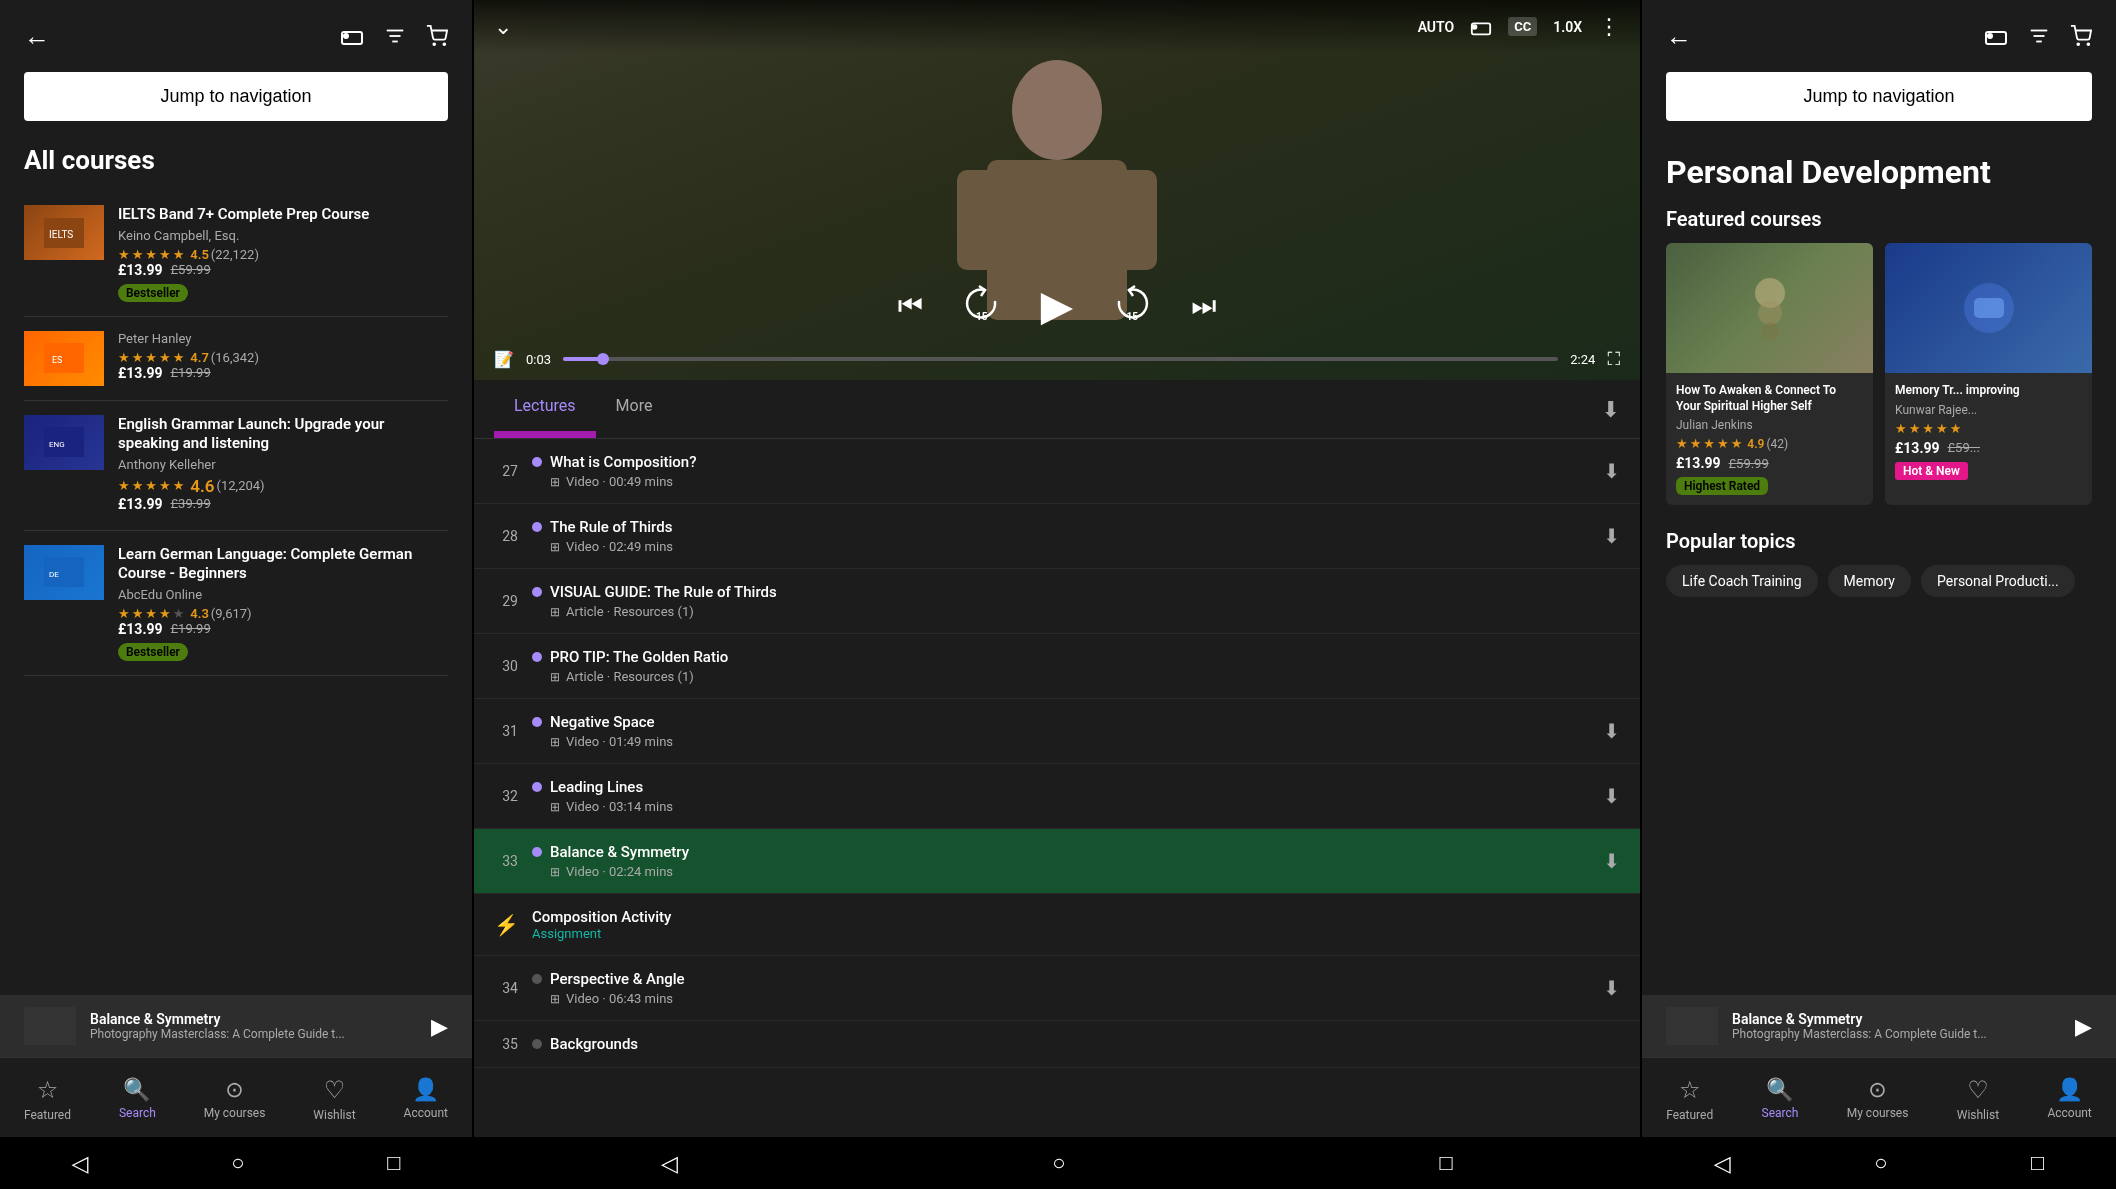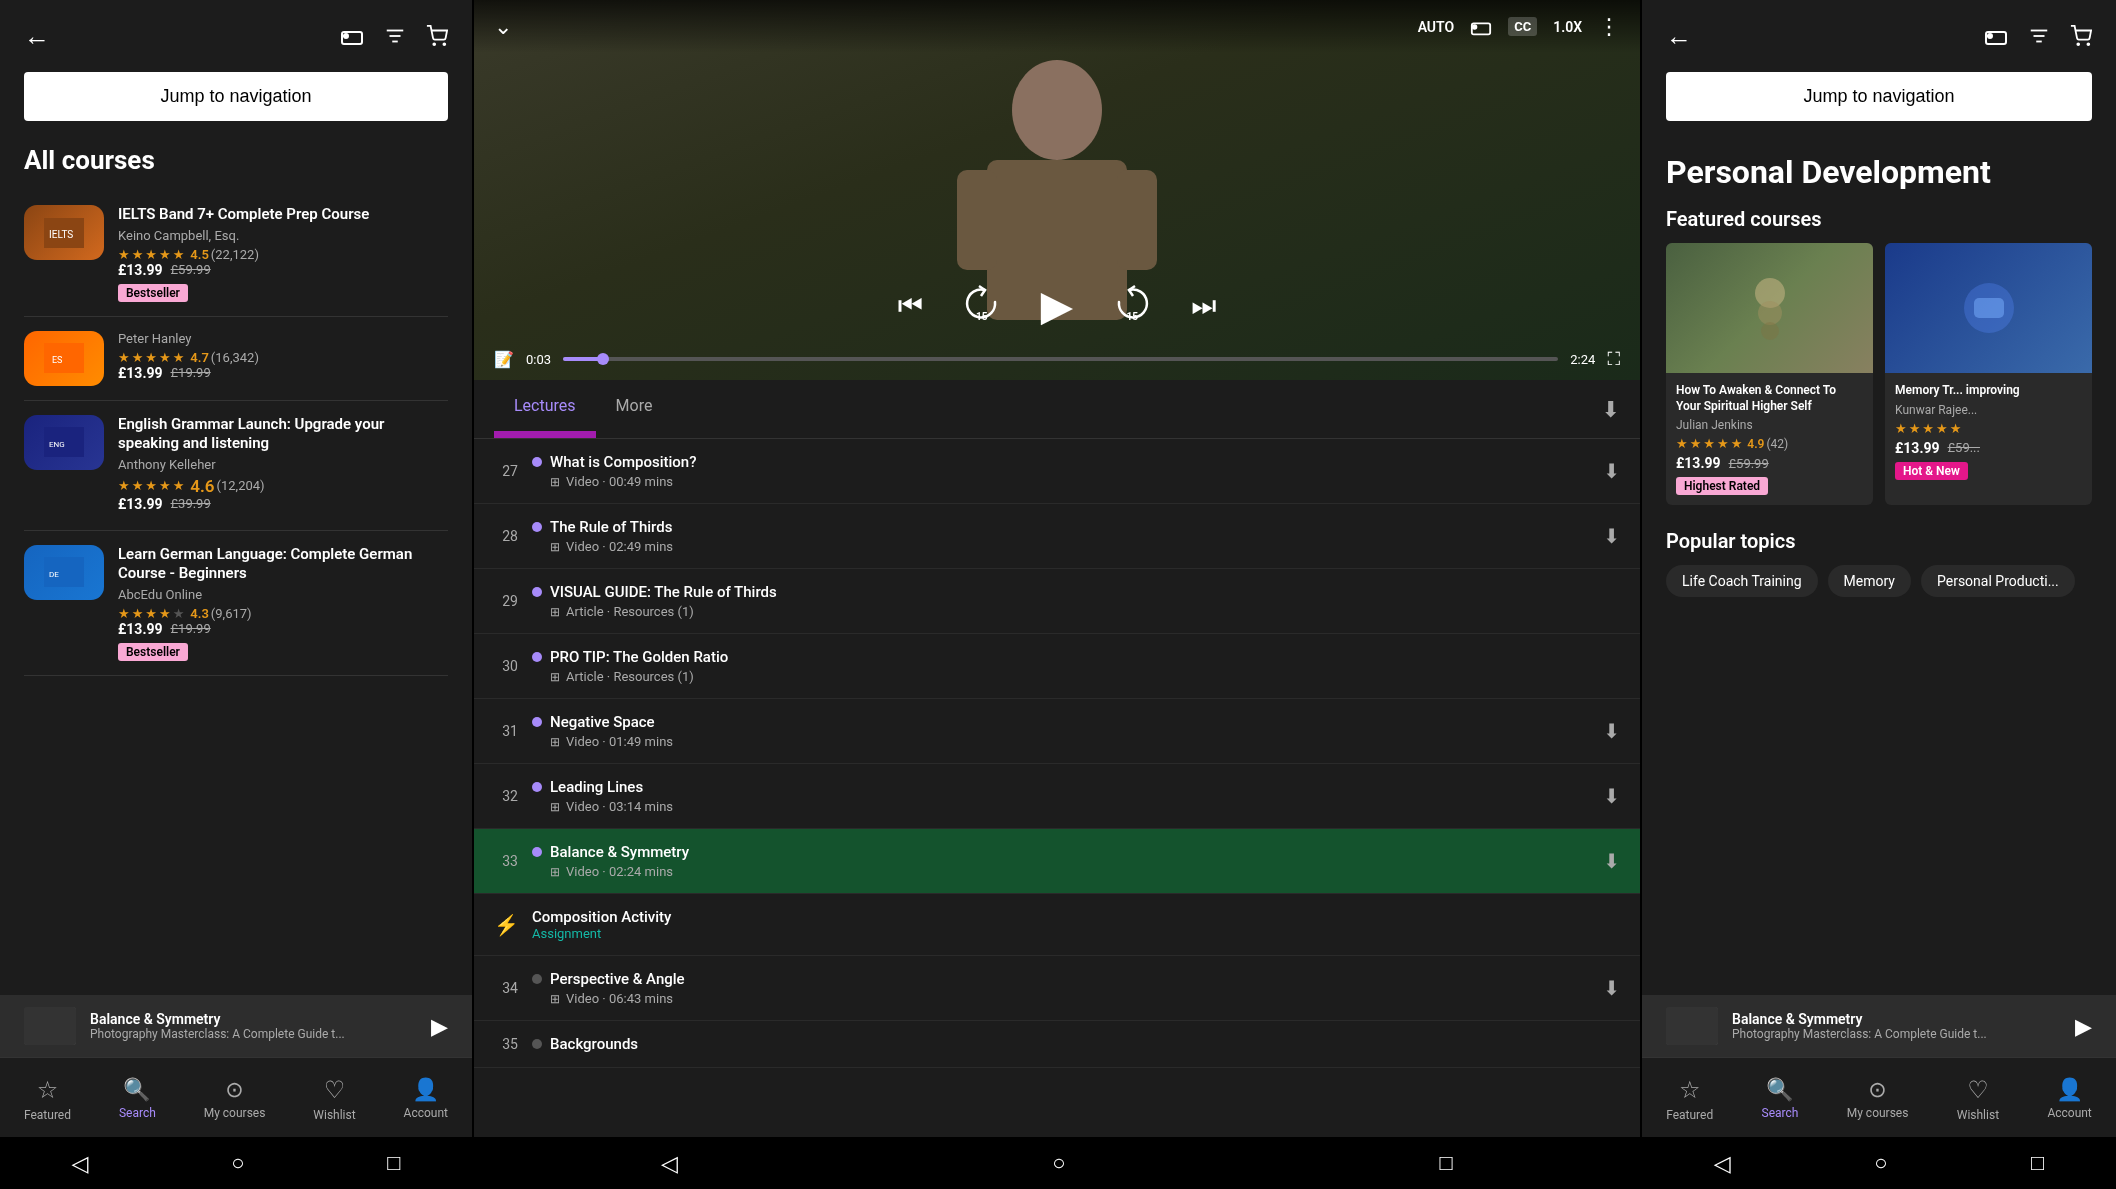--- a/index.html
+++ b/index.html
@@ -92,21 +92,21 @@
     .course-item {
       display: flex;
       align-items: flex-start;
       gap: 14px;
       padding: 14px 0;
       border-bottom: 1px solid #333;
     }
     .course-thumb {
       width: 80px;
       height: 55px;
-      border-radius: 13px;
+      border-radius: 0;
       background: #444;
       flex-shrink: 0;
       overflow: hidden;
       display: flex;
       align-items: center;
       justify-content: center;
     }
     .course-info {
       flex: 1;
     }
@@ -148,26 +148,28 @@
       text-decoration: line-through;
     }
     .badge {
       display: inline-block;
       padding: 2px 8px;
       border-radius: 3px;
       font-size: 12px;
       font-weight: 600;
     }
     .badge-bestseller {
-      background: #f9a8d4;
+      background: #4d7c0f;
       color: #000;
+      border-radius: 9px;
     }
     .badge-highest {
-      background: #f9a8d4;
+      background: #4d7c0f;
       color: #000;
+      border-radius: 6px;
     }
     .badge-hotnew {
       background: #e4178a;
       color: #fff;
     }
 
     
     .mini-player {
       background: #2d2d2d;
       display: flex;

